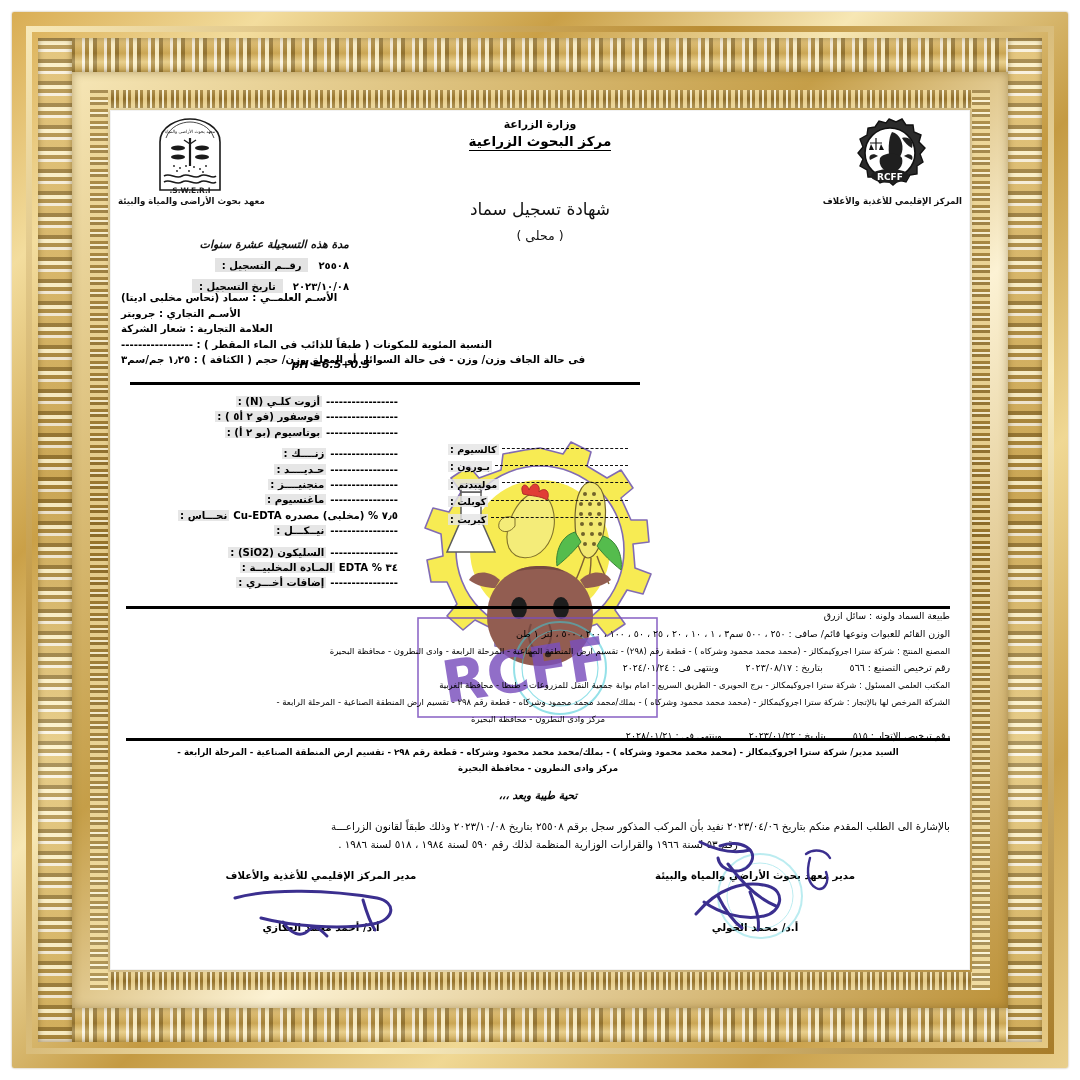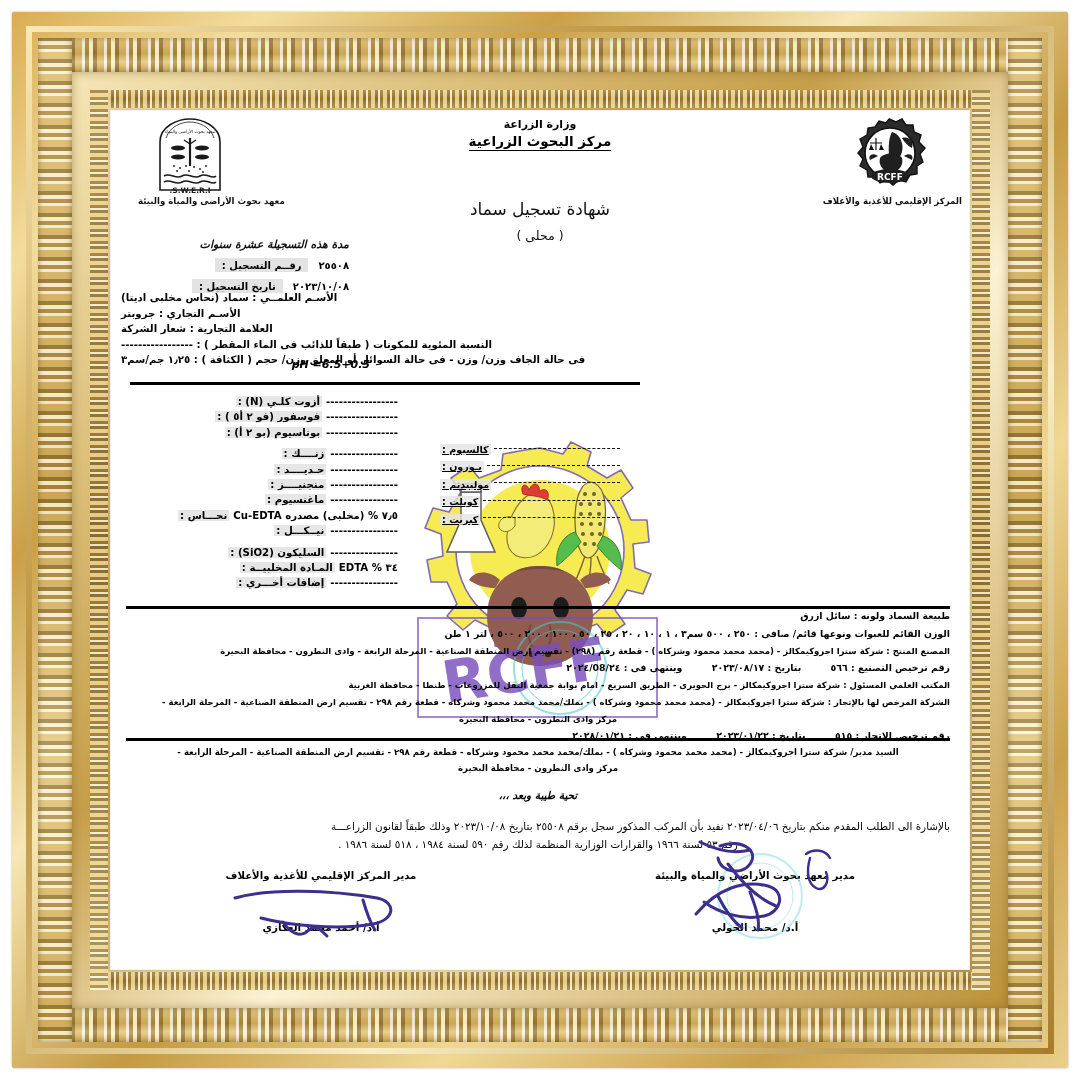--- a/index.html
+++ b/index.html
@@ -87,21 +87,21 @@
 
   
   .hdr{position:absolute;left:0;top:0;width:860px;height:120px;}
   .logo-left{position:absolute;right:38px;top:6px;width:86px;height:80px;}
   .logo-right{position:absolute;left:38px;top:6px;width:84px;height:80px;}
   .logo-cap{
     position:absolute;top:86px;font-size:8.6px;font-weight:bold;color:#111;
     white-space:nowrap;
   }
   .logo-cap.l{right:8px;}
-  .logo-cap.r{left:8px;margin-left:20px;}
+  .logo-cap.r{left:8px;}
   .ministry{
     position:absolute;left:0;right:0;top:8px;text-align:center;
     font-size:11px;font-weight:bold;color:#000;
   }
   .arc{
     position:absolute;left:0;right:0;top:23px;text-align:center;
     font-size:13.5px;font-weight:bold;color:#000;
   }
   .arc span{border-bottom:1.6px solid #000;padding-bottom:1px;}
 
@@ -139,28 +139,28 @@
   .rule.r3{left:16px;top:628px;width:824px;height:3px;}
 
   
   .nutri{position:absolute;left:18px;top:286px;width:270px;direction:rtl;text-align:left;}
   .nrow{display:flex;align-items:baseline;gap:4px;font-size:10.2px;font-weight:bold;color:#000;margin-bottom:4.4px;white-space:nowrap;}
   .nlbl{background:#e6e6e6;padding:0 2px;}
   .nval{color:#000;}
   .ngap{height:6px;}
 
   
-  .nutri-mid{position:absolute;left:330px;top:334px;width:180px;direction:rtl;text-decoration:underline;}
+  .nutri-mid{position:absolute;left:338px;top:334px;width:180px;direction:rtl;}
   .mrow{display:flex;align-items:center;gap:3px;font-size:9.6px;font-weight:bold;color:#000;margin-bottom:6.4px;white-space:nowrap;}
   .mlbl{background:rgba(228,228,228,.82);padding:0 2px;}
   .mdots{flex:1;border-bottom:1.4px dashed #111;margin-bottom:3px;min-width:64px;}
 
   
   .mfg{position:absolute;left:16px;top:500px;width:824px;direction:rtl;}
-  .mline{font-size:9.4px;font-weight:bold;color:#000;margin-bottom:5.2px;text-align:right;line-height:1.35;}
+  .mline{font-size:9.4px;font-weight:normal;color:#000;margin-bottom:5.2px;text-align:right;line-height:1.35;}
   .mline.small{font-size:8.5px;}
   .mline.ctr{text-align:center;}
 
   
   .foot{position:absolute;left:16px;top:636px;width:824px;direction:rtl;}
   .fline{font-size:9.2px;font-weight:bold;color:#000;text-align:center;line-height:1.5;margin-bottom:3px;}
   .fline.sm{font-size:8.6px;}
   .greet{font-size:10.5px;font-style:italic;font-weight:bold;text-align:center;margin:14px 0 16px;}
   .body-par{font-size:10.4px;font-weight:normal;text-align:justify;line-height:1.75;color:#000;}
 
@@ -462,21 +462,21 @@
         <span>شركة سترا اجروكيمكالز - (محمد محمد محمود وشركاه ) - قطعة رقم (٢٩٨) - تقسيم ارض المنطقة الصناعية - المرحلة الرابعة - وادى النطرون - محافظة البحيرة</span>
       </div>
       <div class="mline">
         <span class="it">رقم ترخيص التصنيع :</span>
         <span>٥٦٦</span>
         &nbsp;&nbsp;&nbsp;&nbsp;&nbsp;&nbsp;&nbsp;
         <span class="it">بتاريخ :</span>
         <span>٢٠٢٣/٠٨/١٧</span>
         &nbsp;&nbsp;&nbsp;&nbsp;&nbsp;&nbsp;&nbsp;
         <span class="it">وينتهى فى :</span>
-        <span>٢٠٢٤/08/٢٤</span>
+        <span>٢٠٢٤/٠١/٢٤</span>
       </div>
       <div class="mline small">
         <span>المكتب العلمي المسئول :</span>
         <span>شركة سترا اجروكيمكالز - برج الحويرى - الطريق السريع - امام بوابة جمعية النقل للمزروعات - طنطا - محافظة الغربية</span>
       </div>
       <div class="mline small">
         <span>الشركة المرخص لها بالإتجار :</span>
         <span>شركة سترا اجروكيمكالز - (محمد محمد محمود وشركاه ) - بملك/محمد محمد محمود وشركاه - قطعة رقم ٢٩٨ - تقسيم ارض المنطقة الصناعية - المرحلة الرابعة -</span>
       </div>
       <div class="mline small ctr">مركز وادى النطرون - محافظة البحيرة</div>

